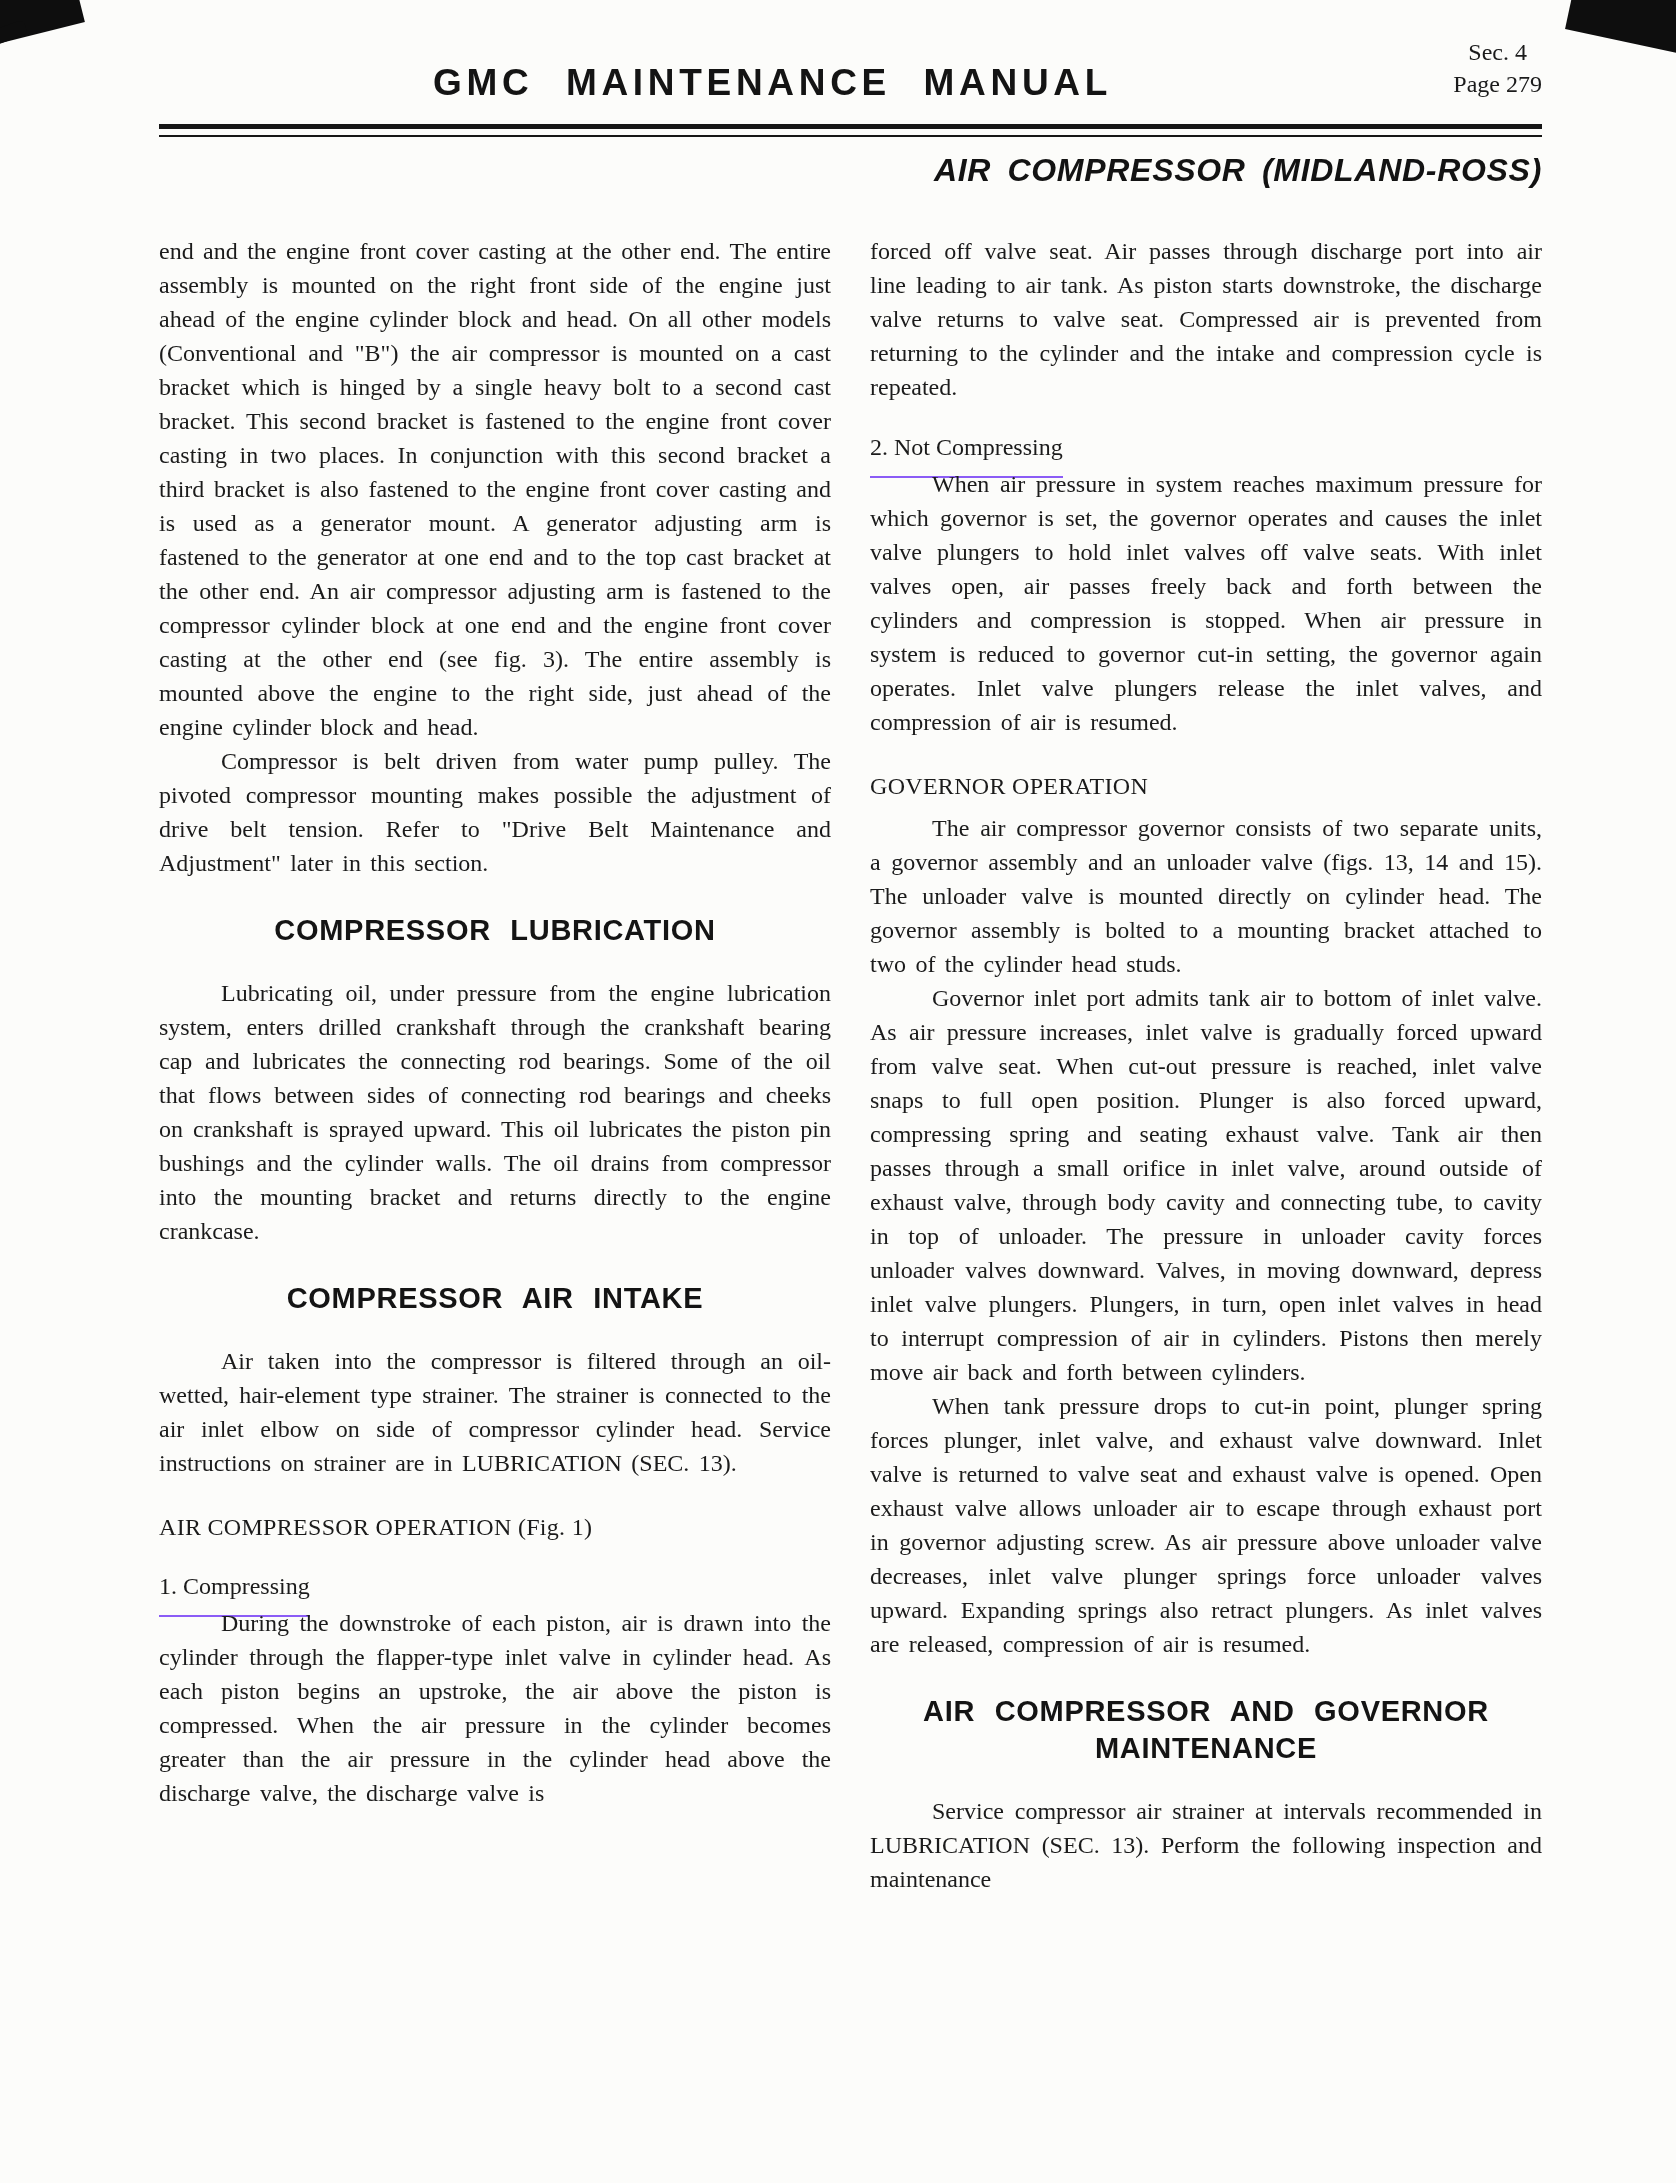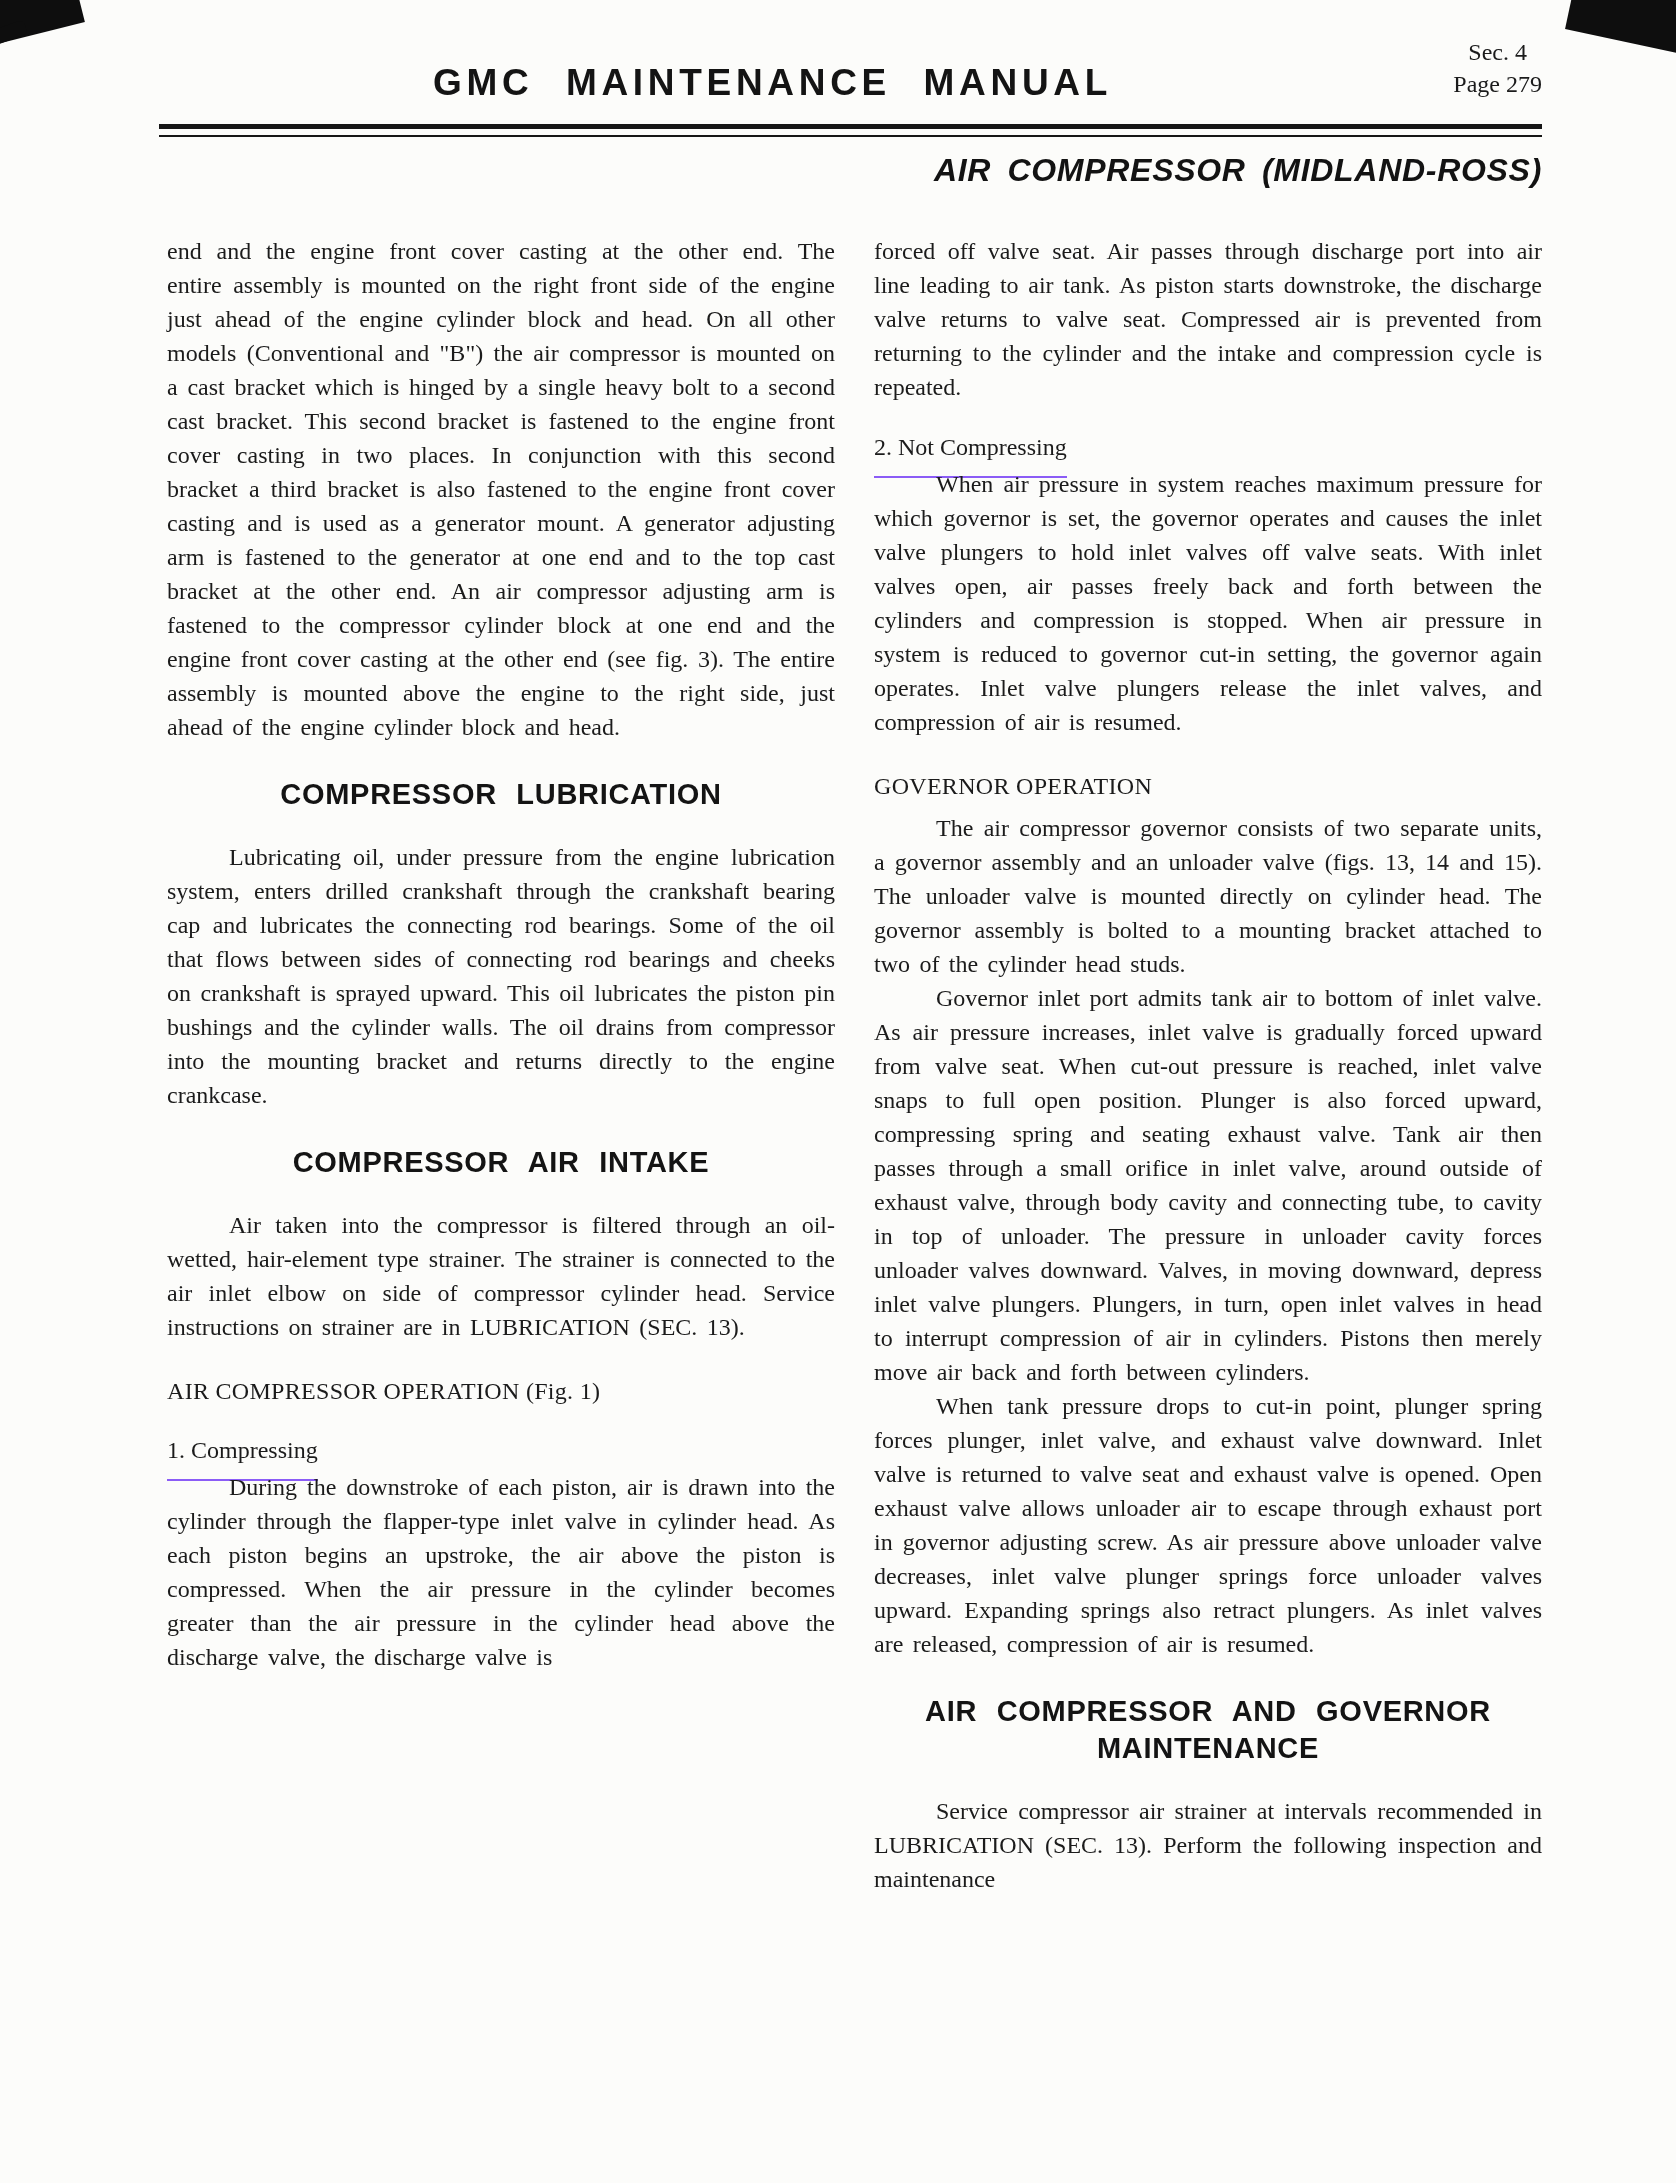--- a/index.html
+++ b/index.html
@@ -64,21 +64,20 @@
     word-spacing: 6.8px;
     color: #131313;
     font-style: italic;
   }
 
   
   .columns {
     display: flex;
     gap: 39px;
     margin-top: 45px;
-    margin-left: 8px;
   }
   .column { flex: 1 1 0; min-width: 0; }
 
   .para {
     font-size: 24px;
     line-height: 34px;
     text-align: justify;
     word-spacing: 3.4px;
     margin: 0;
   }
@@ -130,20 +129,21 @@
     <div class="header-rule-thin"></div>
 
     <div class="chapter-title">AIR COMPRESSOR (MIDLAND-ROSS)</div>
 
     <div class="columns">
 
       <div class="column">
 
         <p class="para">end and the engine front cover casting at the other end. The entire assembly is mounted on the right front side of the engine just ahead of the engine cylinder block and head. On all other models (Conventional and "B") the air compressor is mounted on a cast bracket which is hinged by a single heavy bolt to a second cast bracket. This second bracket is fastened to the engine front cover casting in two places. In conjunction with this second bracket a third bracket is also fastened to the engine front cover casting and is used as a generator mount. A generator adjusting arm is fastened to the generator at one end and to the top cast bracket at the other end. An air compressor adjusting arm is fastened to the compressor cylinder block at one end and the engine front cover casting at the other end (see fig. 3). The entire assembly is mounted above the engine to the right side, just ahead of the engine cylinder block and head.</p>
 
+        <p class="para indent">Compressor is belt driven from water pump pulley. The pivoted compressor mounting makes possible the adjustment of drive belt tension. Refer to "Drive Belt Maintenance and Adjustment" later in this section.</p>
 
         <div class="col-heading">COMPRESSOR LUBRICATION</div>
 
         <p class="para indent">Lubricating oil, under pressure from the engine lubrication system, enters drilled crankshaft through the crankshaft bearing cap and lubricates the connecting rod bearings. Some of the oil that flows between sides of connecting rod bearings and cheeks on crankshaft is sprayed upward. This oil lubricates the piston pin bushings and the cylinder walls. The oil drains from compressor into the mounting bracket and returns directly to the engine crankcase.</p>
 
         <div class="col-heading">COMPRESSOR AIR INTAKE</div>
 
         <p class="para indent">Air taken into the compressor is filtered through an oil-wetted, hair-element type strainer. The strainer is connected to the air inlet elbow on side of compressor cylinder head. Service instructions on strainer are in LUBRICATION (SEC. 13).</p>
 
 

